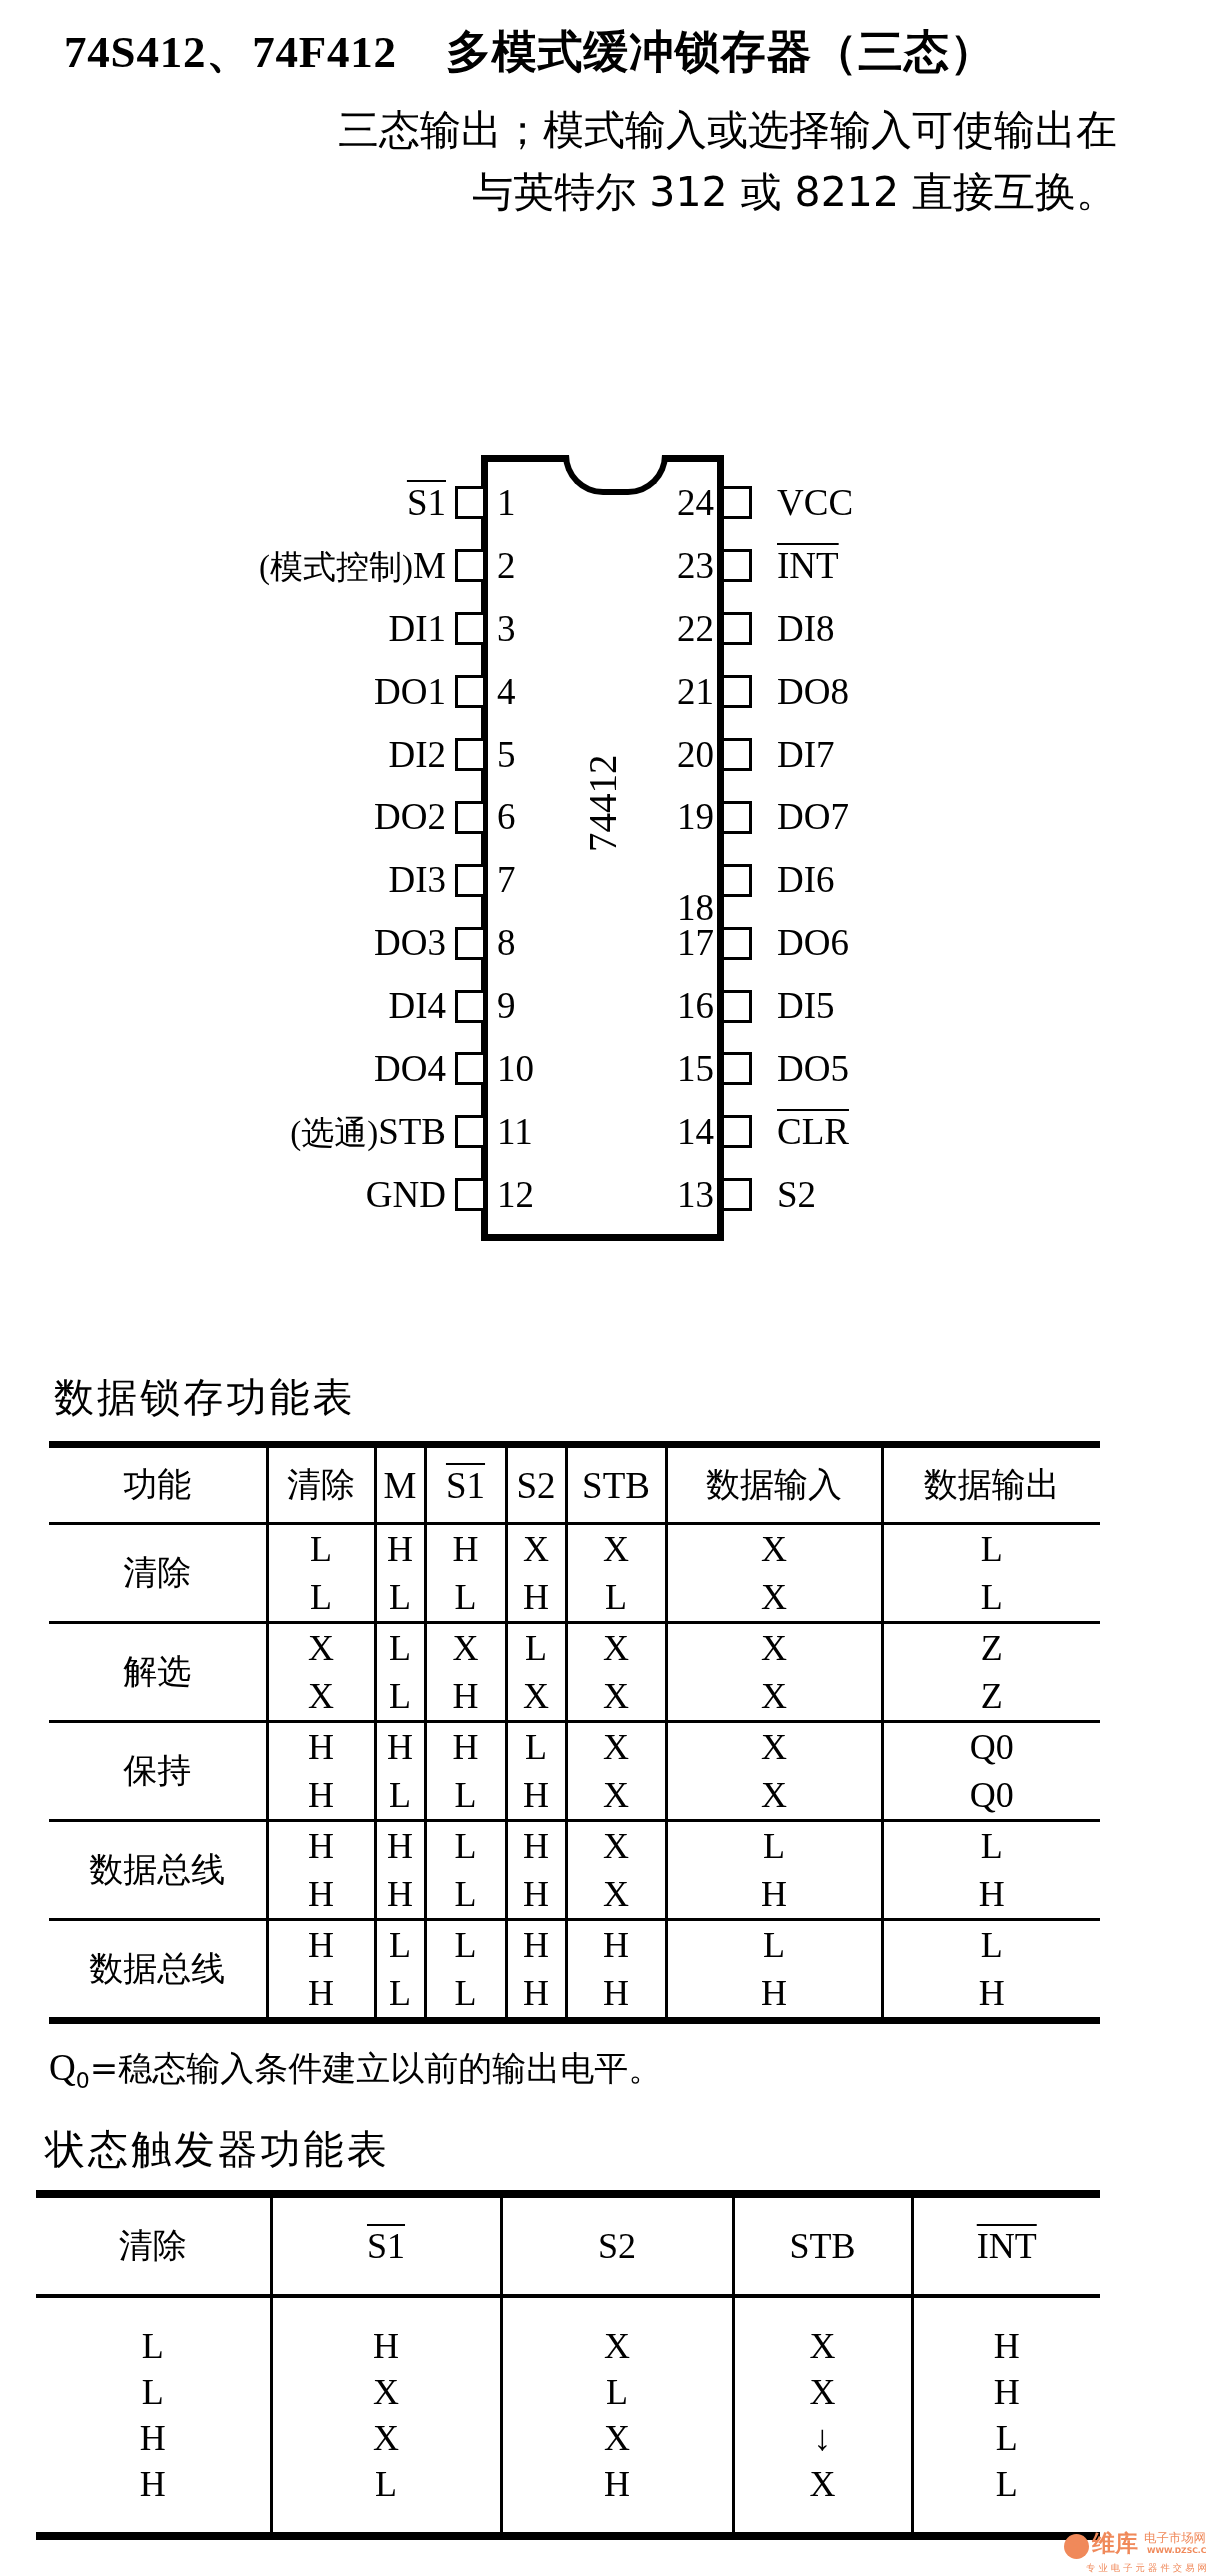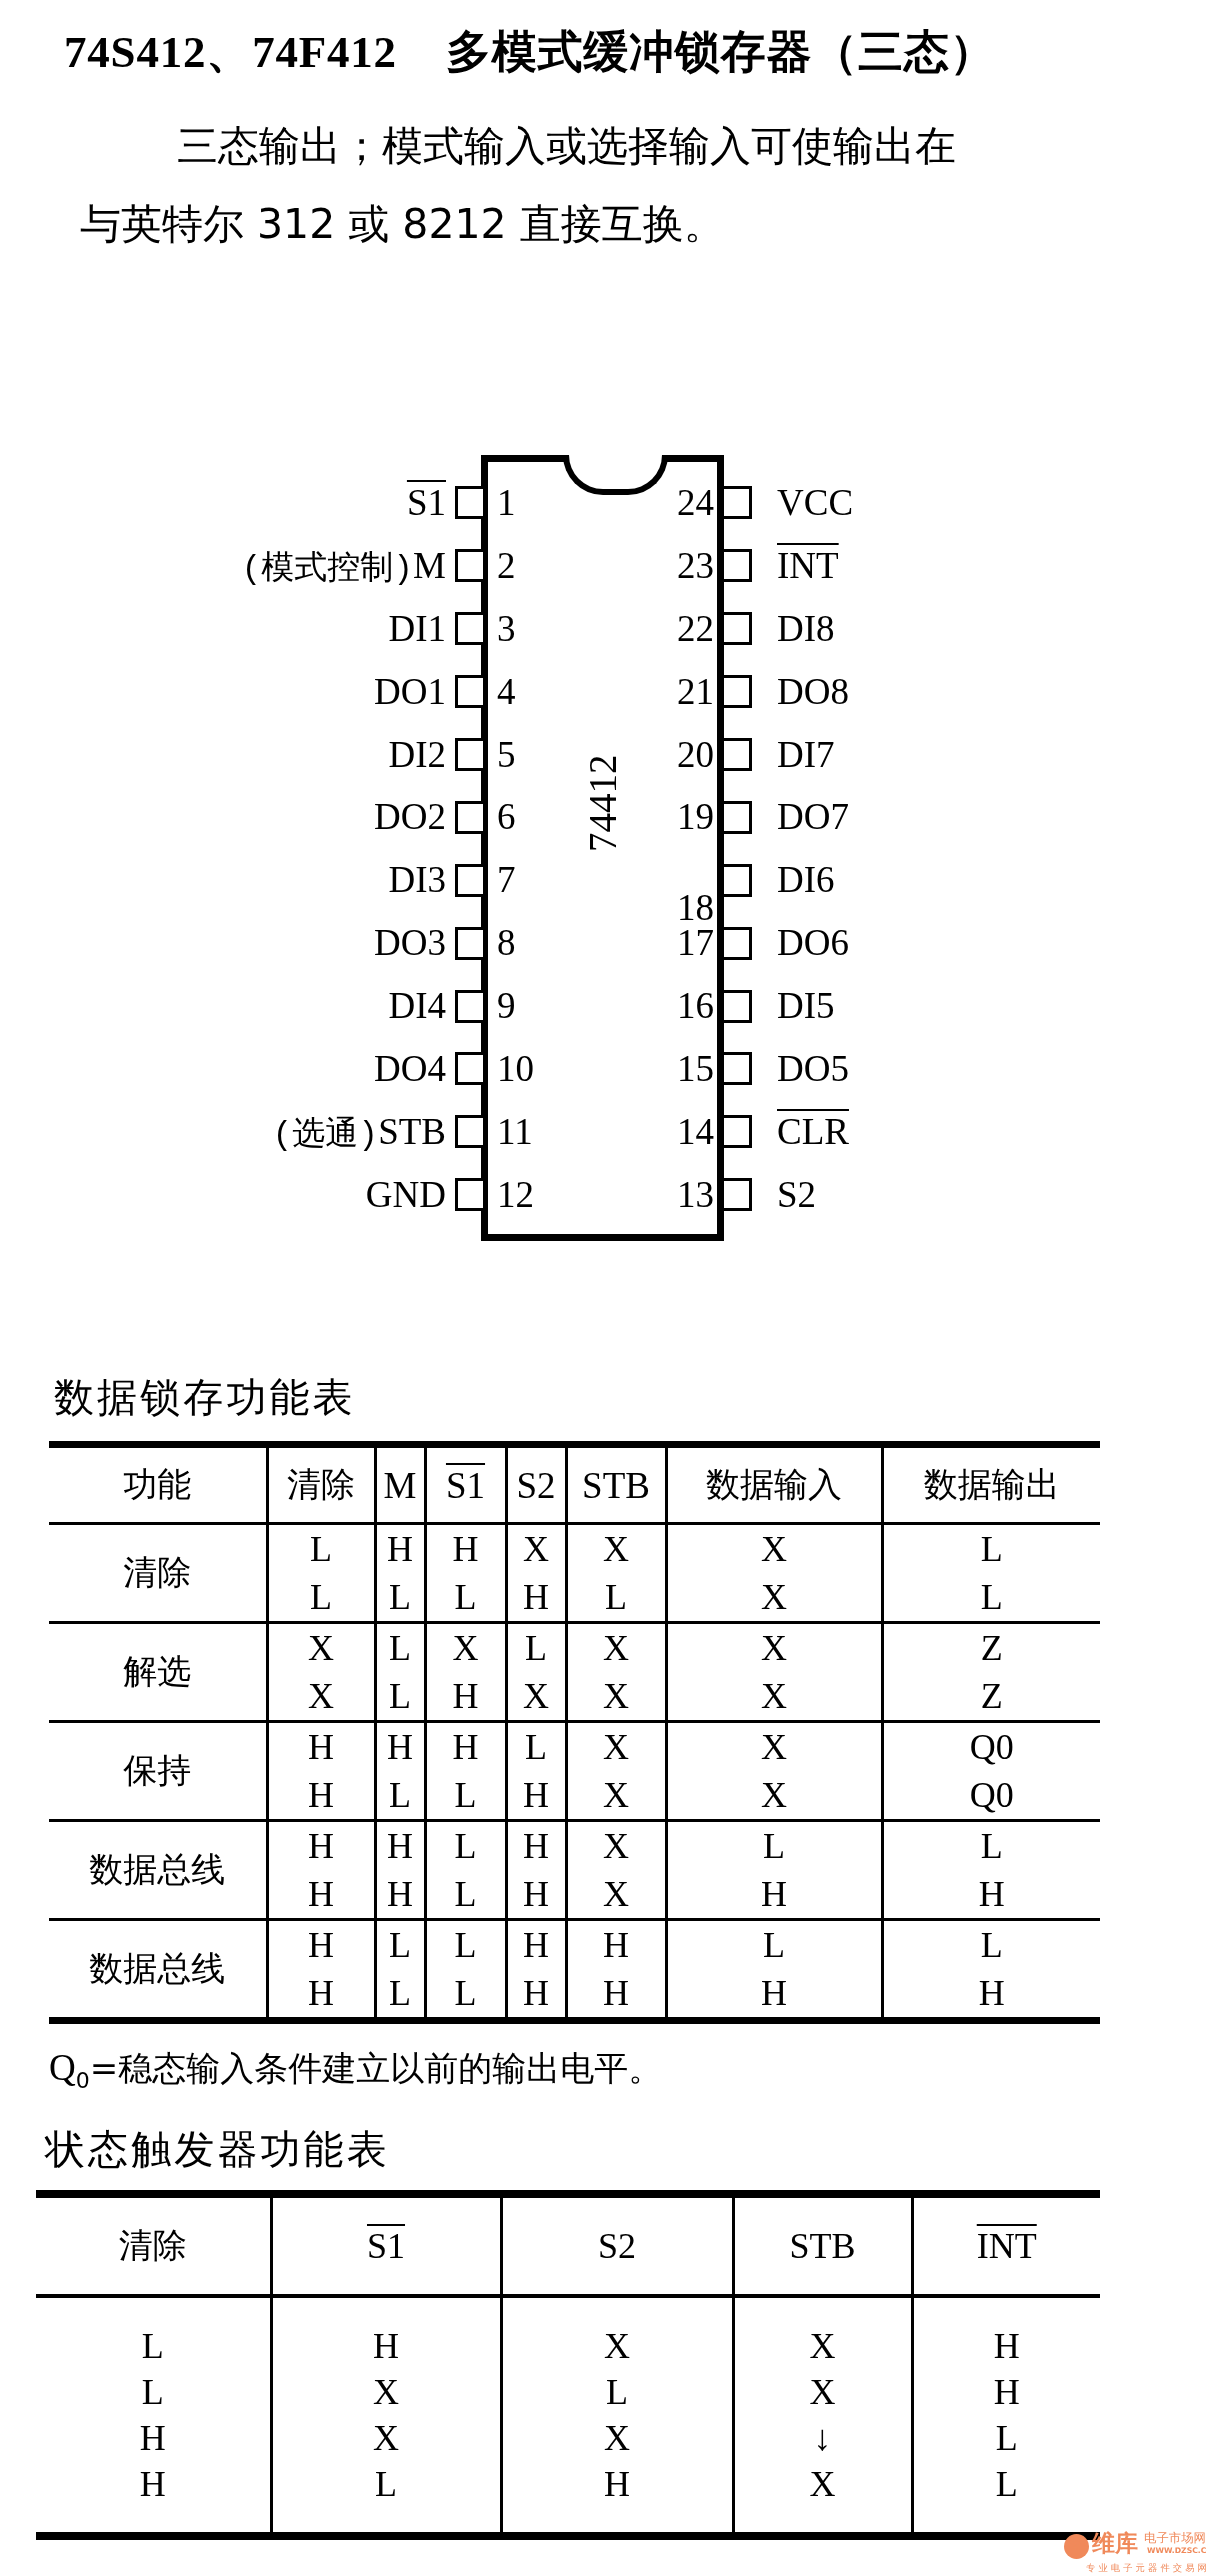--- a/index.html
+++ b/index.html
@@ -1,36 +1,36 @@
 <!DOCTYPE html>
 <html style="font-size:12.4px"><head>
 <meta charset="utf-8">
 <style>
   html, body { margin:0; padding:0; background:#ffffff; }
   body { width:1207px; height:2576px; position:relative; overflow:hidden; color:#000; font-family:"Liberation Serif","DejaVu Serif",serif; }
   .abs { position:absolute; }
   .title { left:64px; top:25px; font-size:45px; font-weight:bold; letter-spacing:0.8px; white-space:nowrap; line-height:54px; }
   .title .cn { font-family:Liberation Sans, sans-serif; margin-left:49px; }
   .para { left:64px; top:99px; width:1053px; font-family:"DejaVu Sans",sans-serif; font-size:41px; line-height:62px; }
-  .para p { margin:16px; white-space:nowrap; }
+  .para p { margin:0; white-space:nowrap;text-align:right; }
   .para p.indent { padding-left:97px; }
 
   
   .chip { left:481px; top:455px; width:243px; height:786px; border:7px solid #000; box-sizing:border-box; }
   .notch { left:563px; top:455px; width:105px; height:40px; border:6.2px solid #000; border-top:none; border-radius:0 0 54px 54px; box-sizing:border-box; background:#fff; }
   .pinbox { width:28px; height:33px; border:3.1px solid #000; box-sizing:border-box; background:#fff; }
   .pinbox.l { left:455px; border-right:none; }
   .pinbox.r { left:724px; border-left:none; }
   .pnum { font-size:37px; line-height:43px; height:43px; }
   .pnum.l { left:497px; width:62px; text-align:left; }
   .pnum.r { left:643px; width:71px; text-align:right; }
   .plabel { font-size:37px; line-height:43px; height:43px; white-space:nowrap; }
   .plabel.l { right:761px; text-align:right; }
   .plabel.r { left:777px; text-align:left; }
-  .plabel .cn { font-family:Liberation Mono, monospace; font-size:33px; }
+  .plabel .cn { font-family:Liberation Serif, serif; font-size:33px; }
   .ov { text-decoration:overline; text-decoration-thickness:2.3px; }
   .chipname { left:556px; top:784px; width:93px; height:43px; font-size:39px; line-height:43px; text-align:center; transform:rotate(-90deg); }
 
   
   .sect { font-family:"DejaVu Sans",sans-serif; font-size:40px; line-height:50px; white-space:nowrap; letter-spacing:3.1px; }
 
   
   .t1 { left:49px; top:1441px; width:1051px; border-collapse:collapse; table-layout:fixed; }
   .t1 td { border-left:3.9px solid #000; text-align:center; vertical-align:middle; padding:0; font-size:36px; }
   .t1 td:first-child { border-left:none; }

